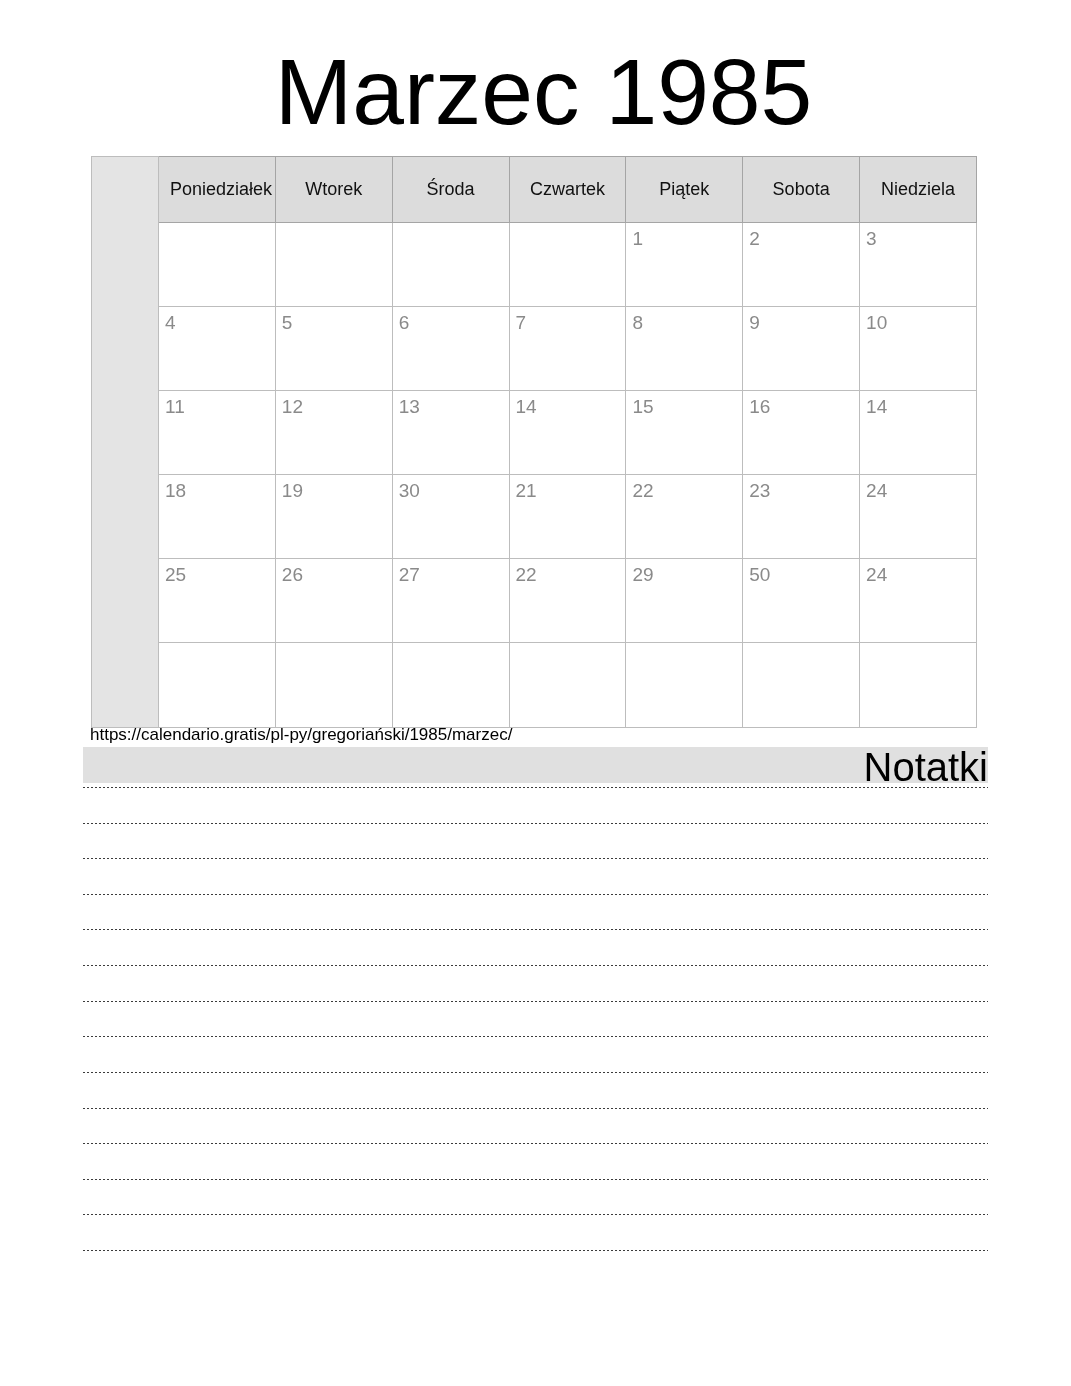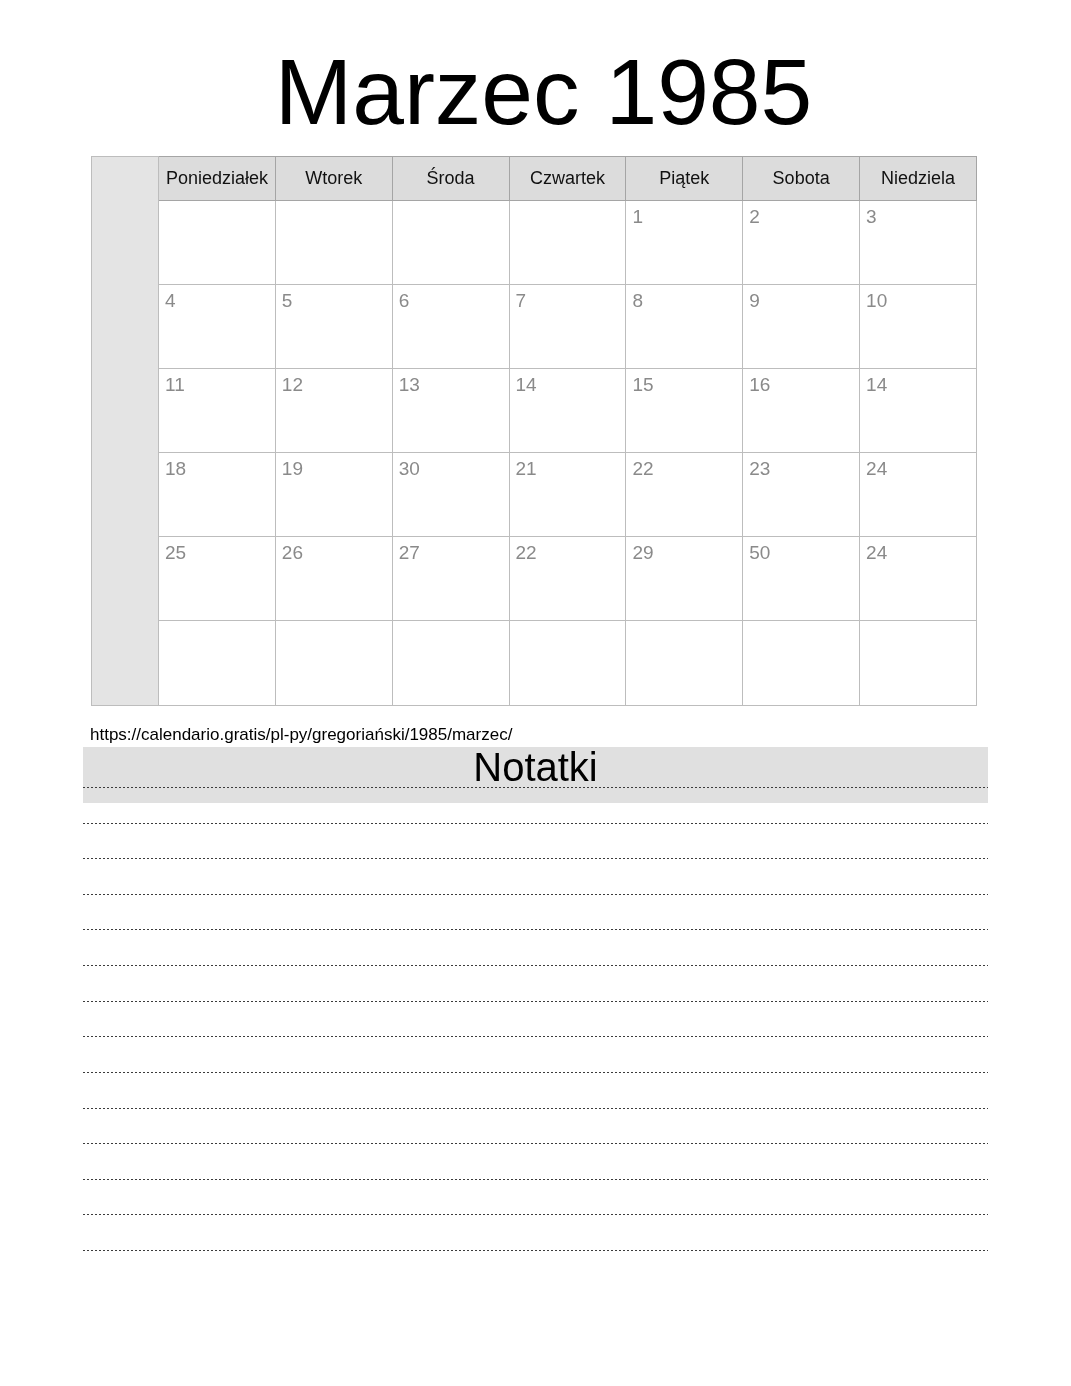--- a/index.html
+++ b/index.html
@@ -44,21 +44,21 @@
   }
   table.calendar th.day{
     height:43px;
     background:var(--header-bg);
     border:1px solid var(--border-dark);
     font-size:18px;
     font-weight:400;
     color:#111;
     text-align:center;
     vertical-align:middle;
-    padding:0;
+    padding:11px;
   }
   table.calendar td.cell{
     height:83px;
     background:#fff;
     border:1px solid var(--border-light);
     vertical-align:top;
     padding:0;
   }
   table.calendar tr.last-row td.cell{height:84px;}
   table.calendar td.cell .num{
@@ -72,23 +72,23 @@
     position:absolute;
     left:90px;top:713px;
     font-size:17px;
     color:#000;
     white-space:nowrap;
     margin-top:12px;
   }
   .notes-bar{
     position:absolute;
     left:83px;top:747px;
-    width:905px;height:56px;
+    width:905px;height:36px;
     background:var(--notes-bar-bg);
-    text-align:center;
+    text-align:right;
     font-size:40px;
     line-height:40px;
     color:#000;
   }
   .note-line{
     position:absolute;
     left:83px;
     width:905px;
     height:1px;
     background-image:repeating-linear-gradient(90deg,

